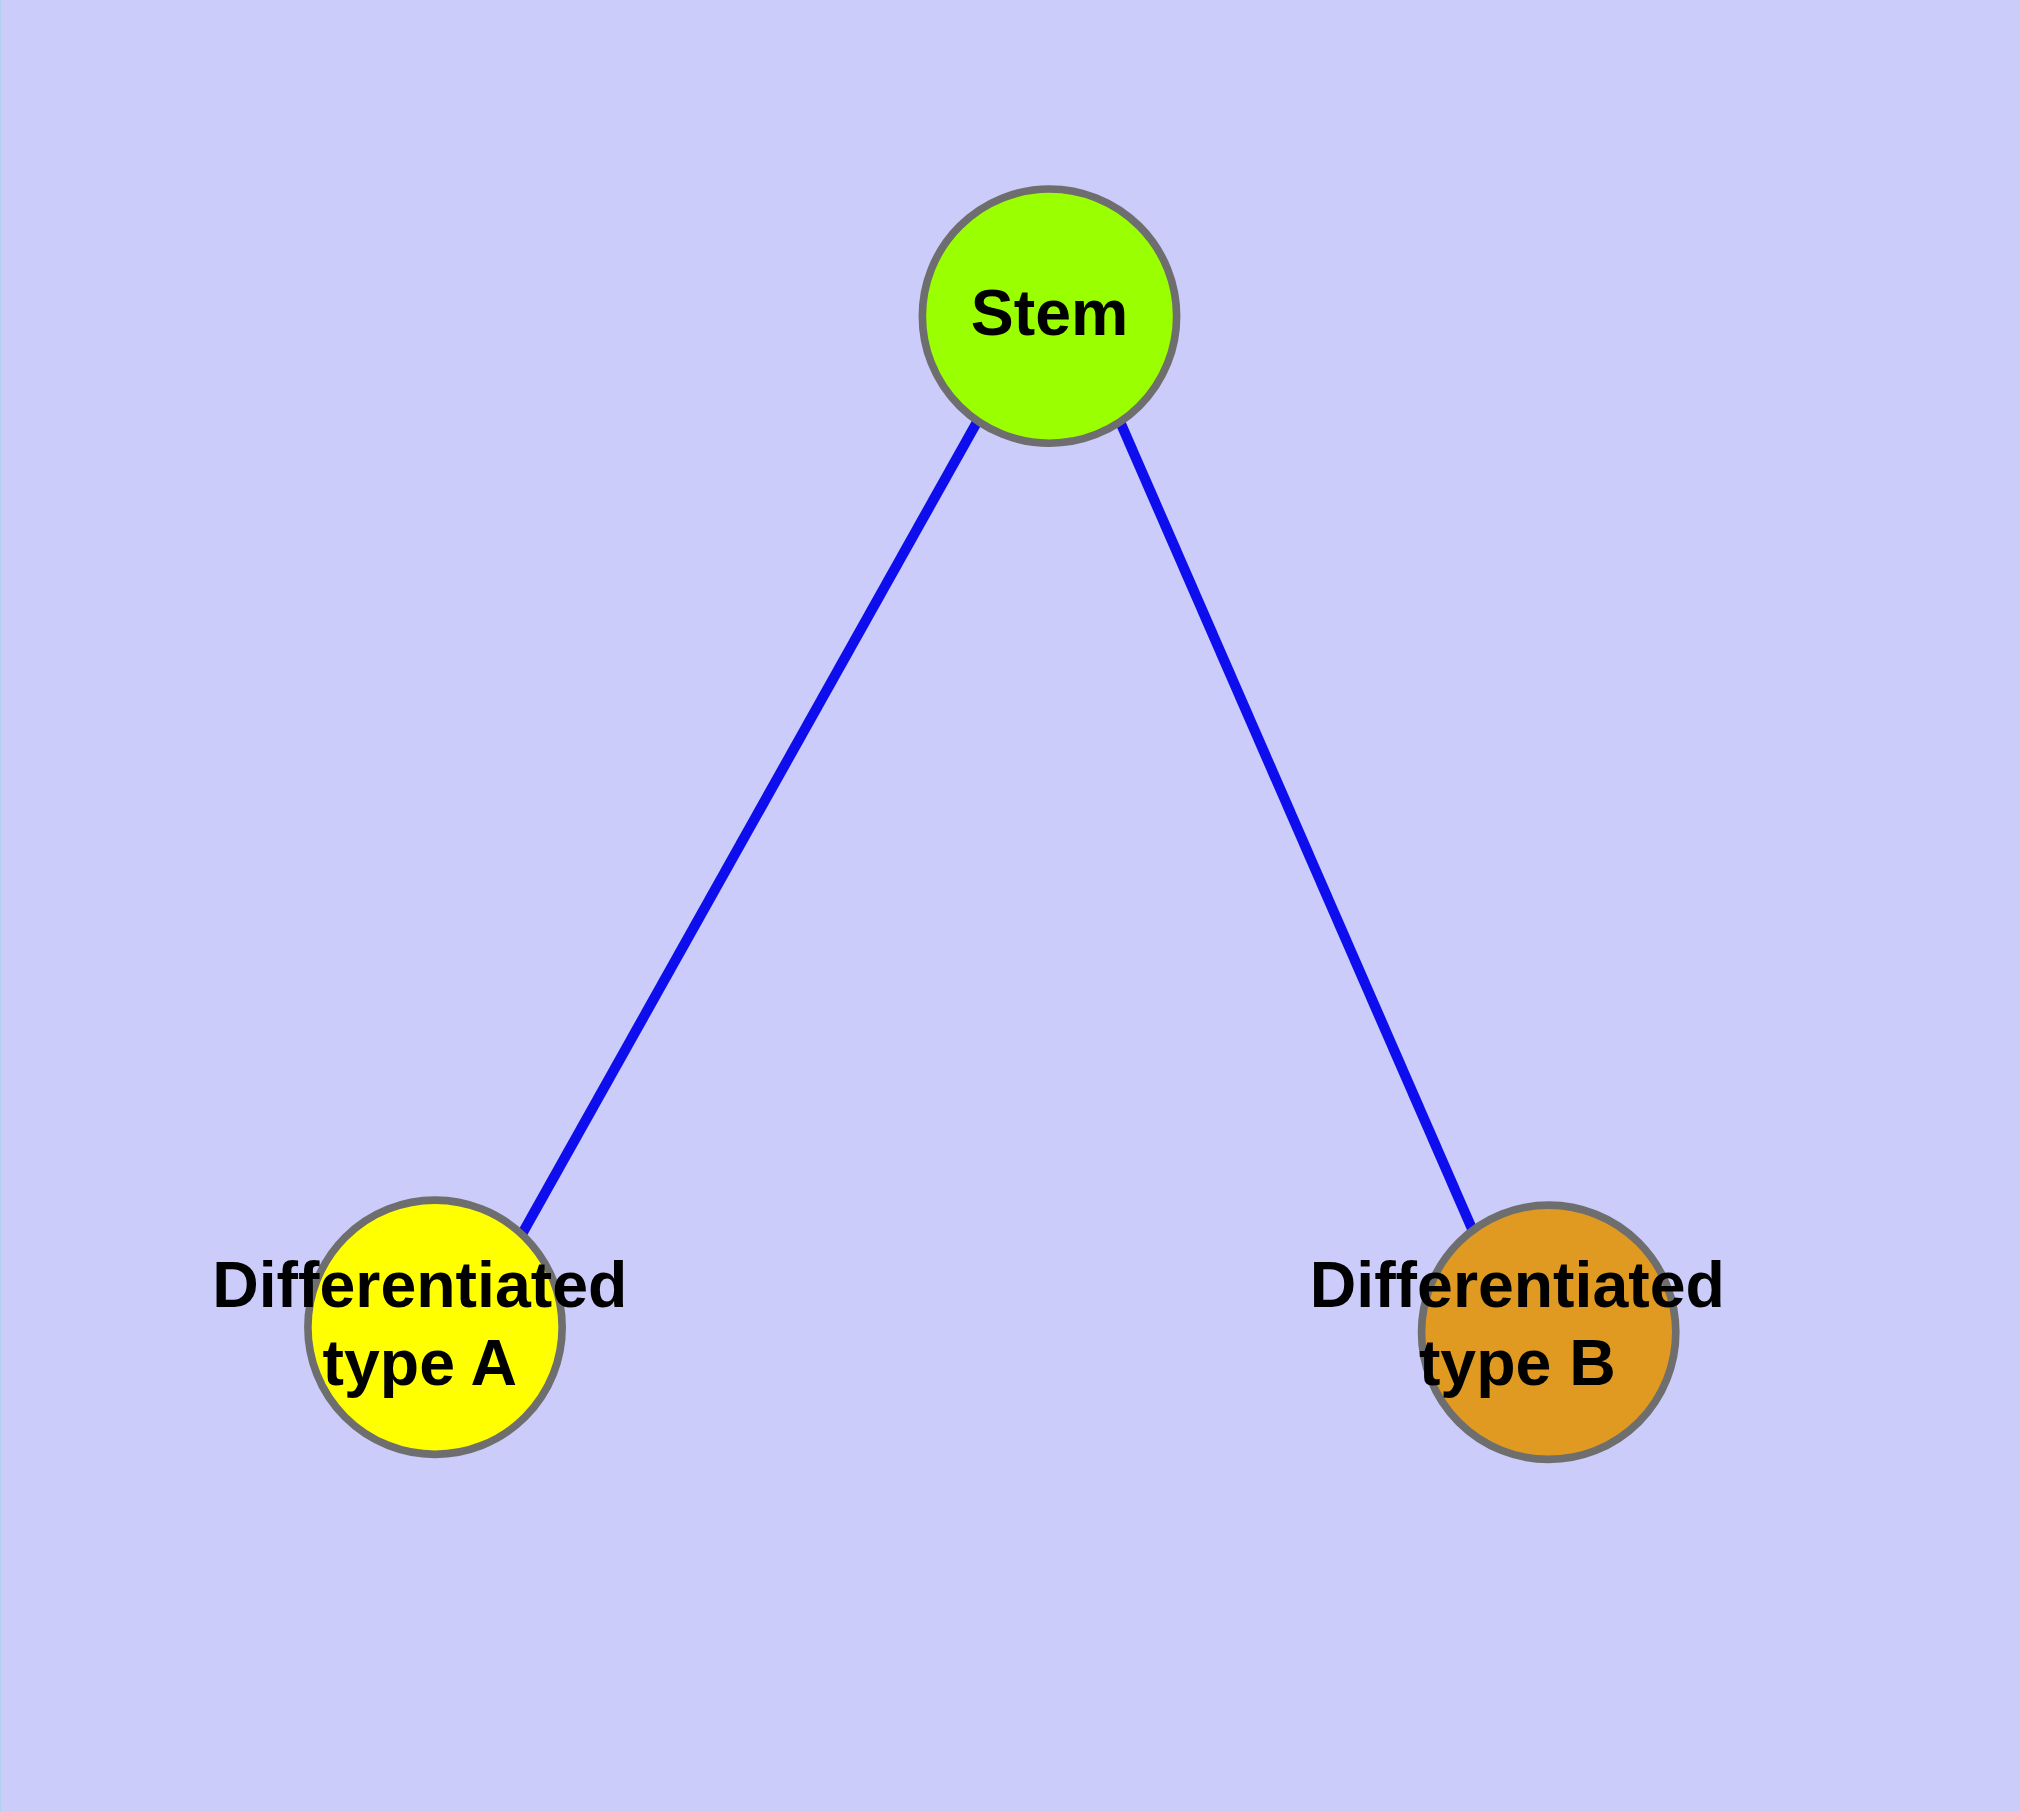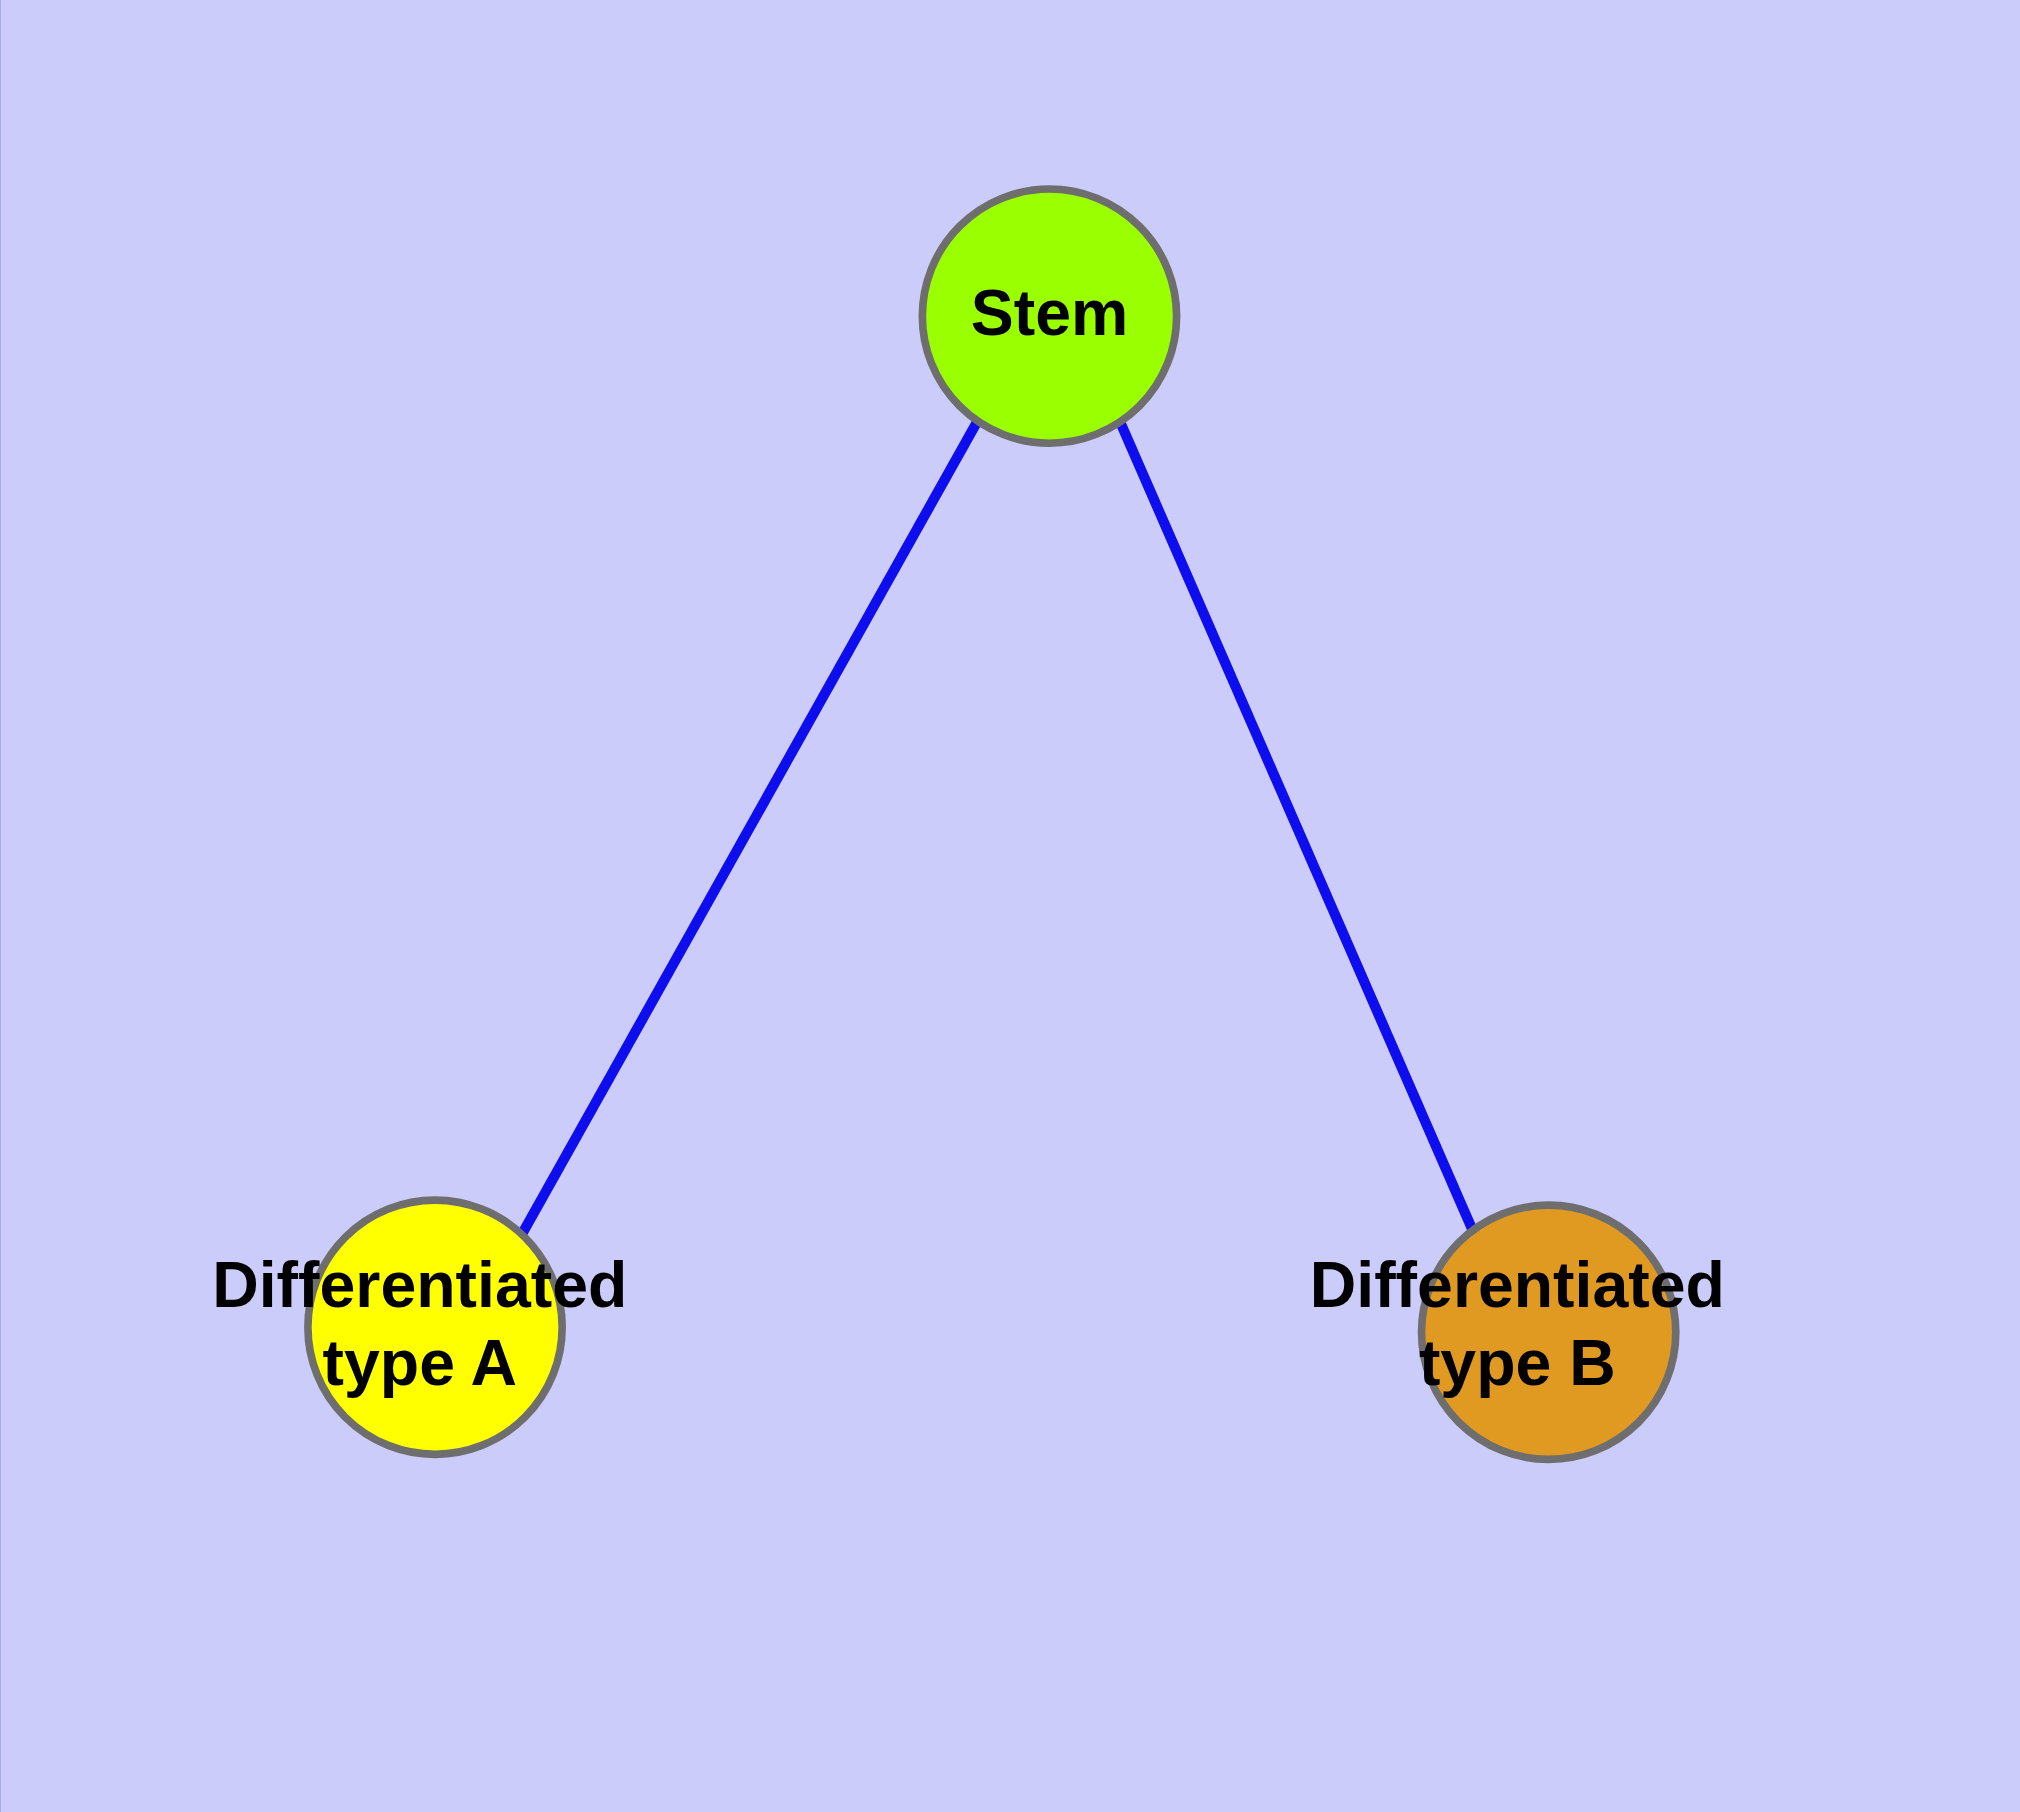--- a/index.html
+++ b/index.html
@@ -7,21 +7,21 @@
     padding: 0;
     background: #ccccfa;
   }
   body {
     font-family: "Liberation Sans", sans-serif;
   }
   #canvas {
     position: relative;
     width: 2021px;
     height: 1812px;
-    background: #1d4ed8;
+    background: #5eead4;
     overflow: hidden;
   }
   #graph-svg {
     position: absolute;
     left: 0;
     top: 0;
     width: 2021px;
     height: 1812px;
     display: block;
   }

